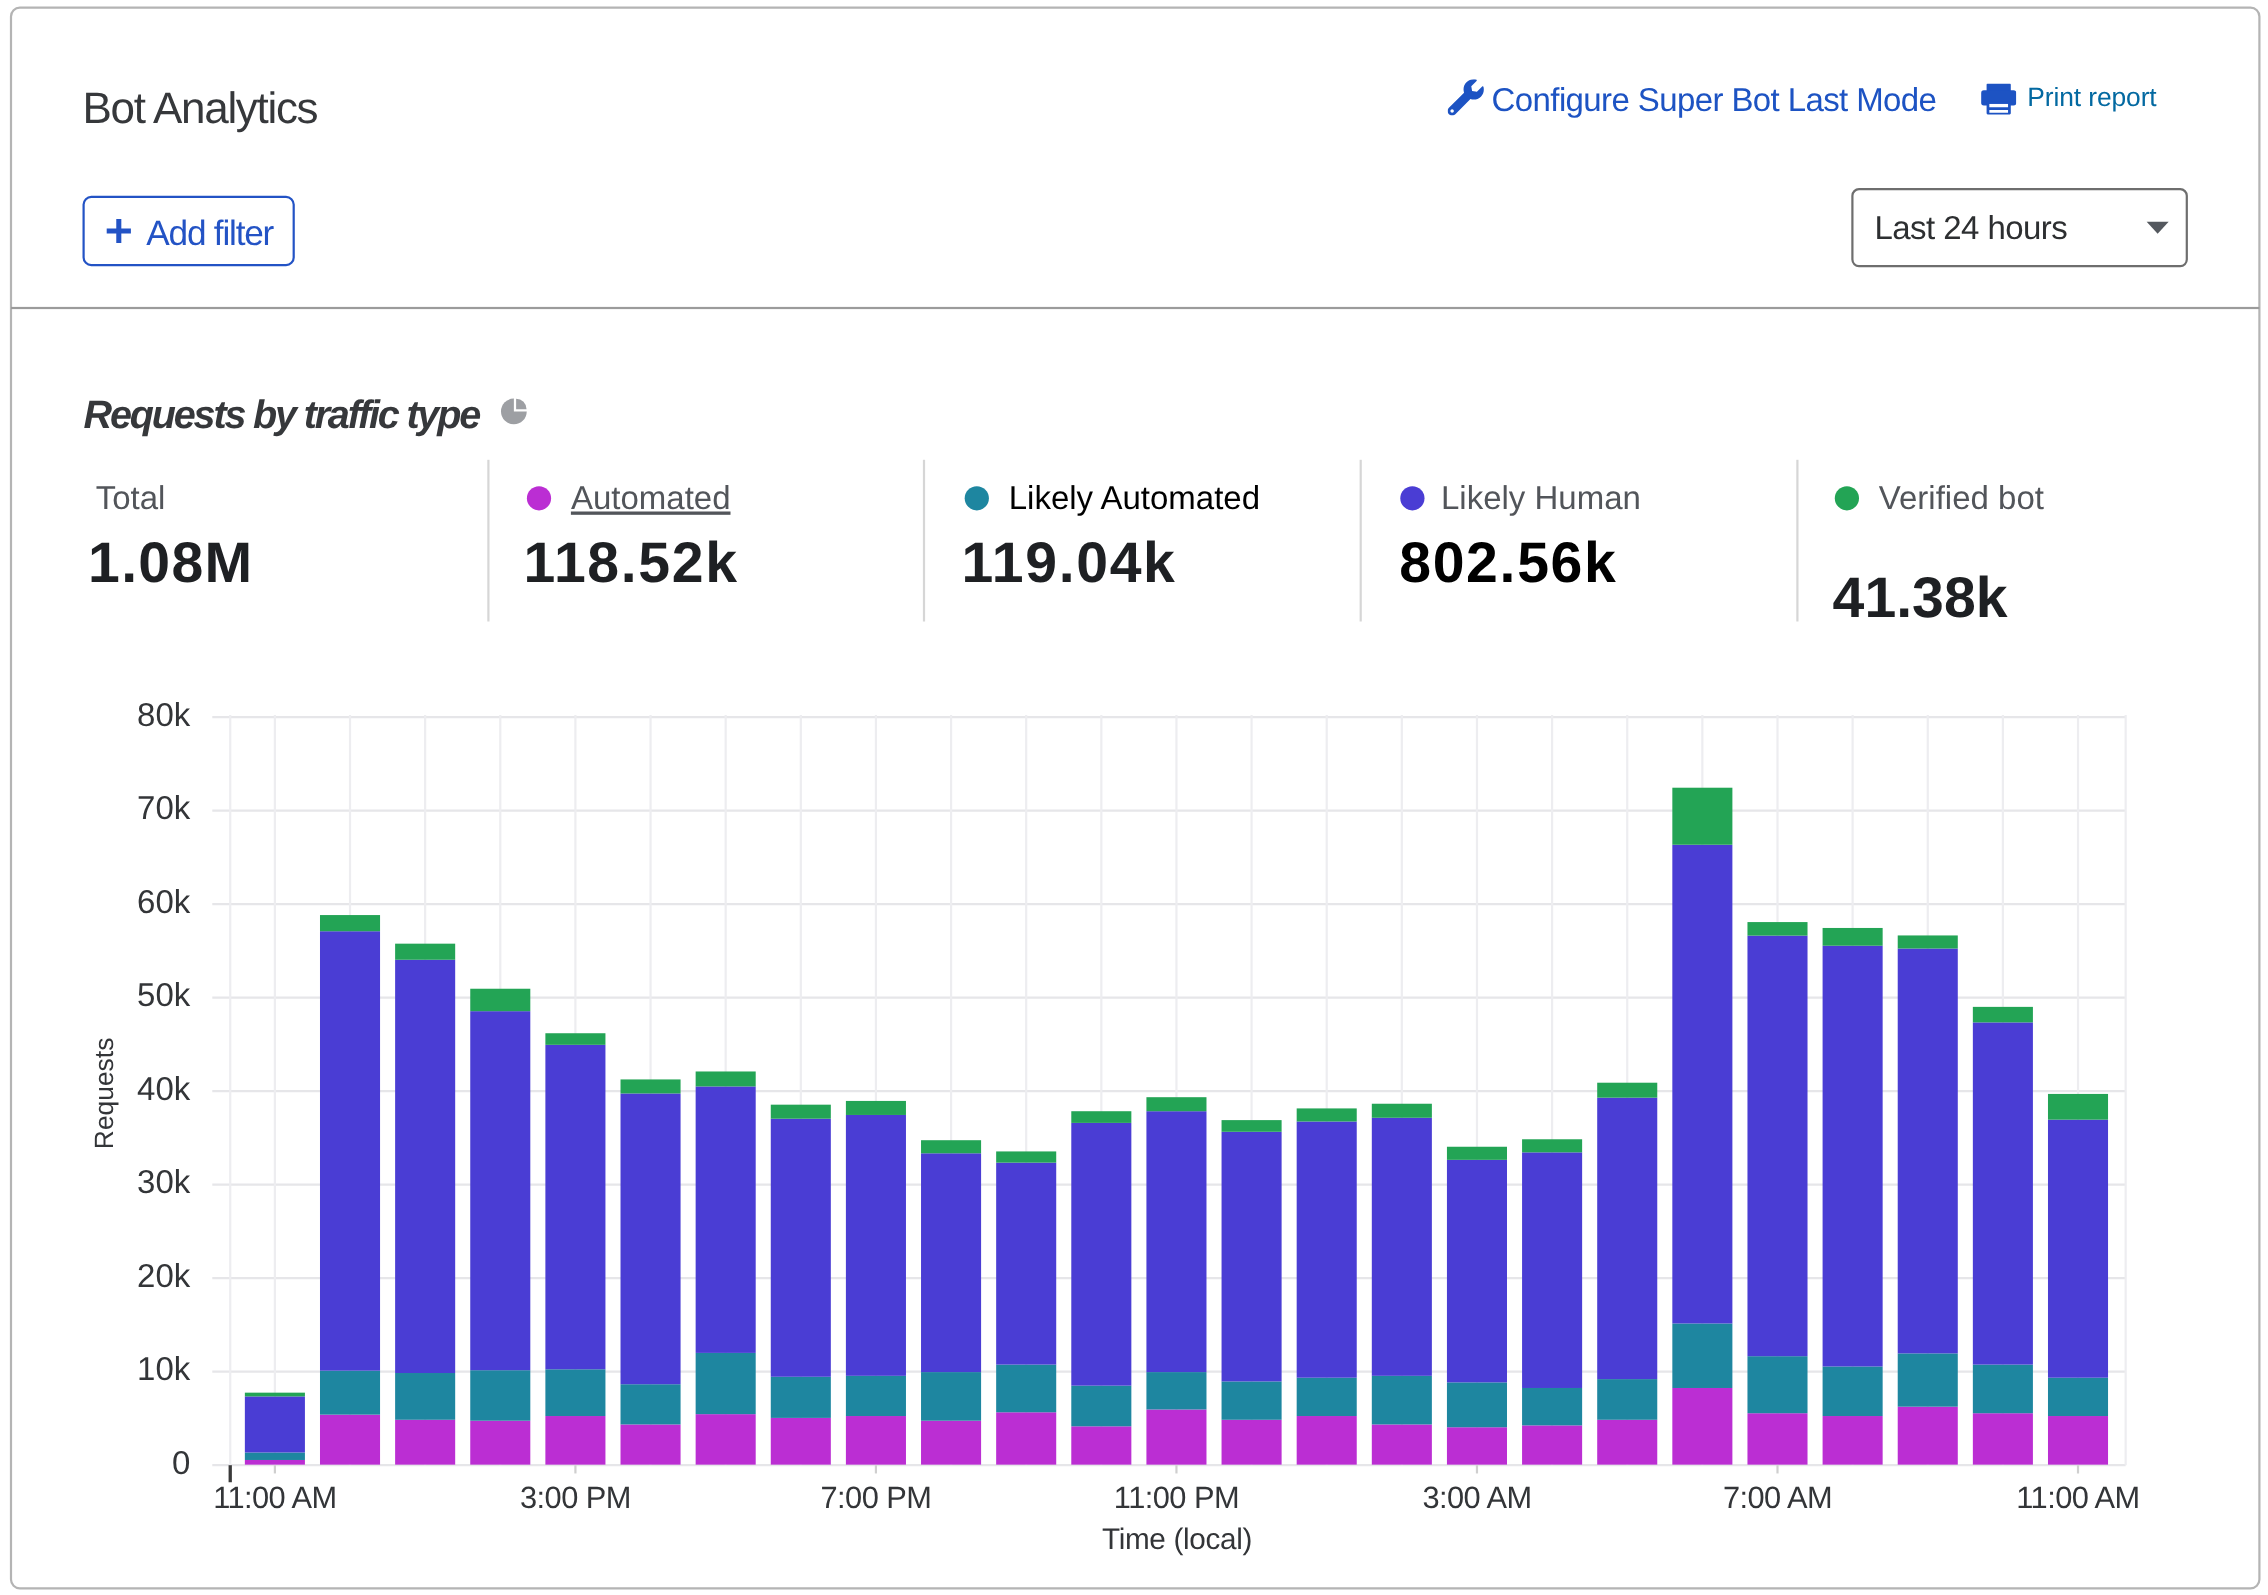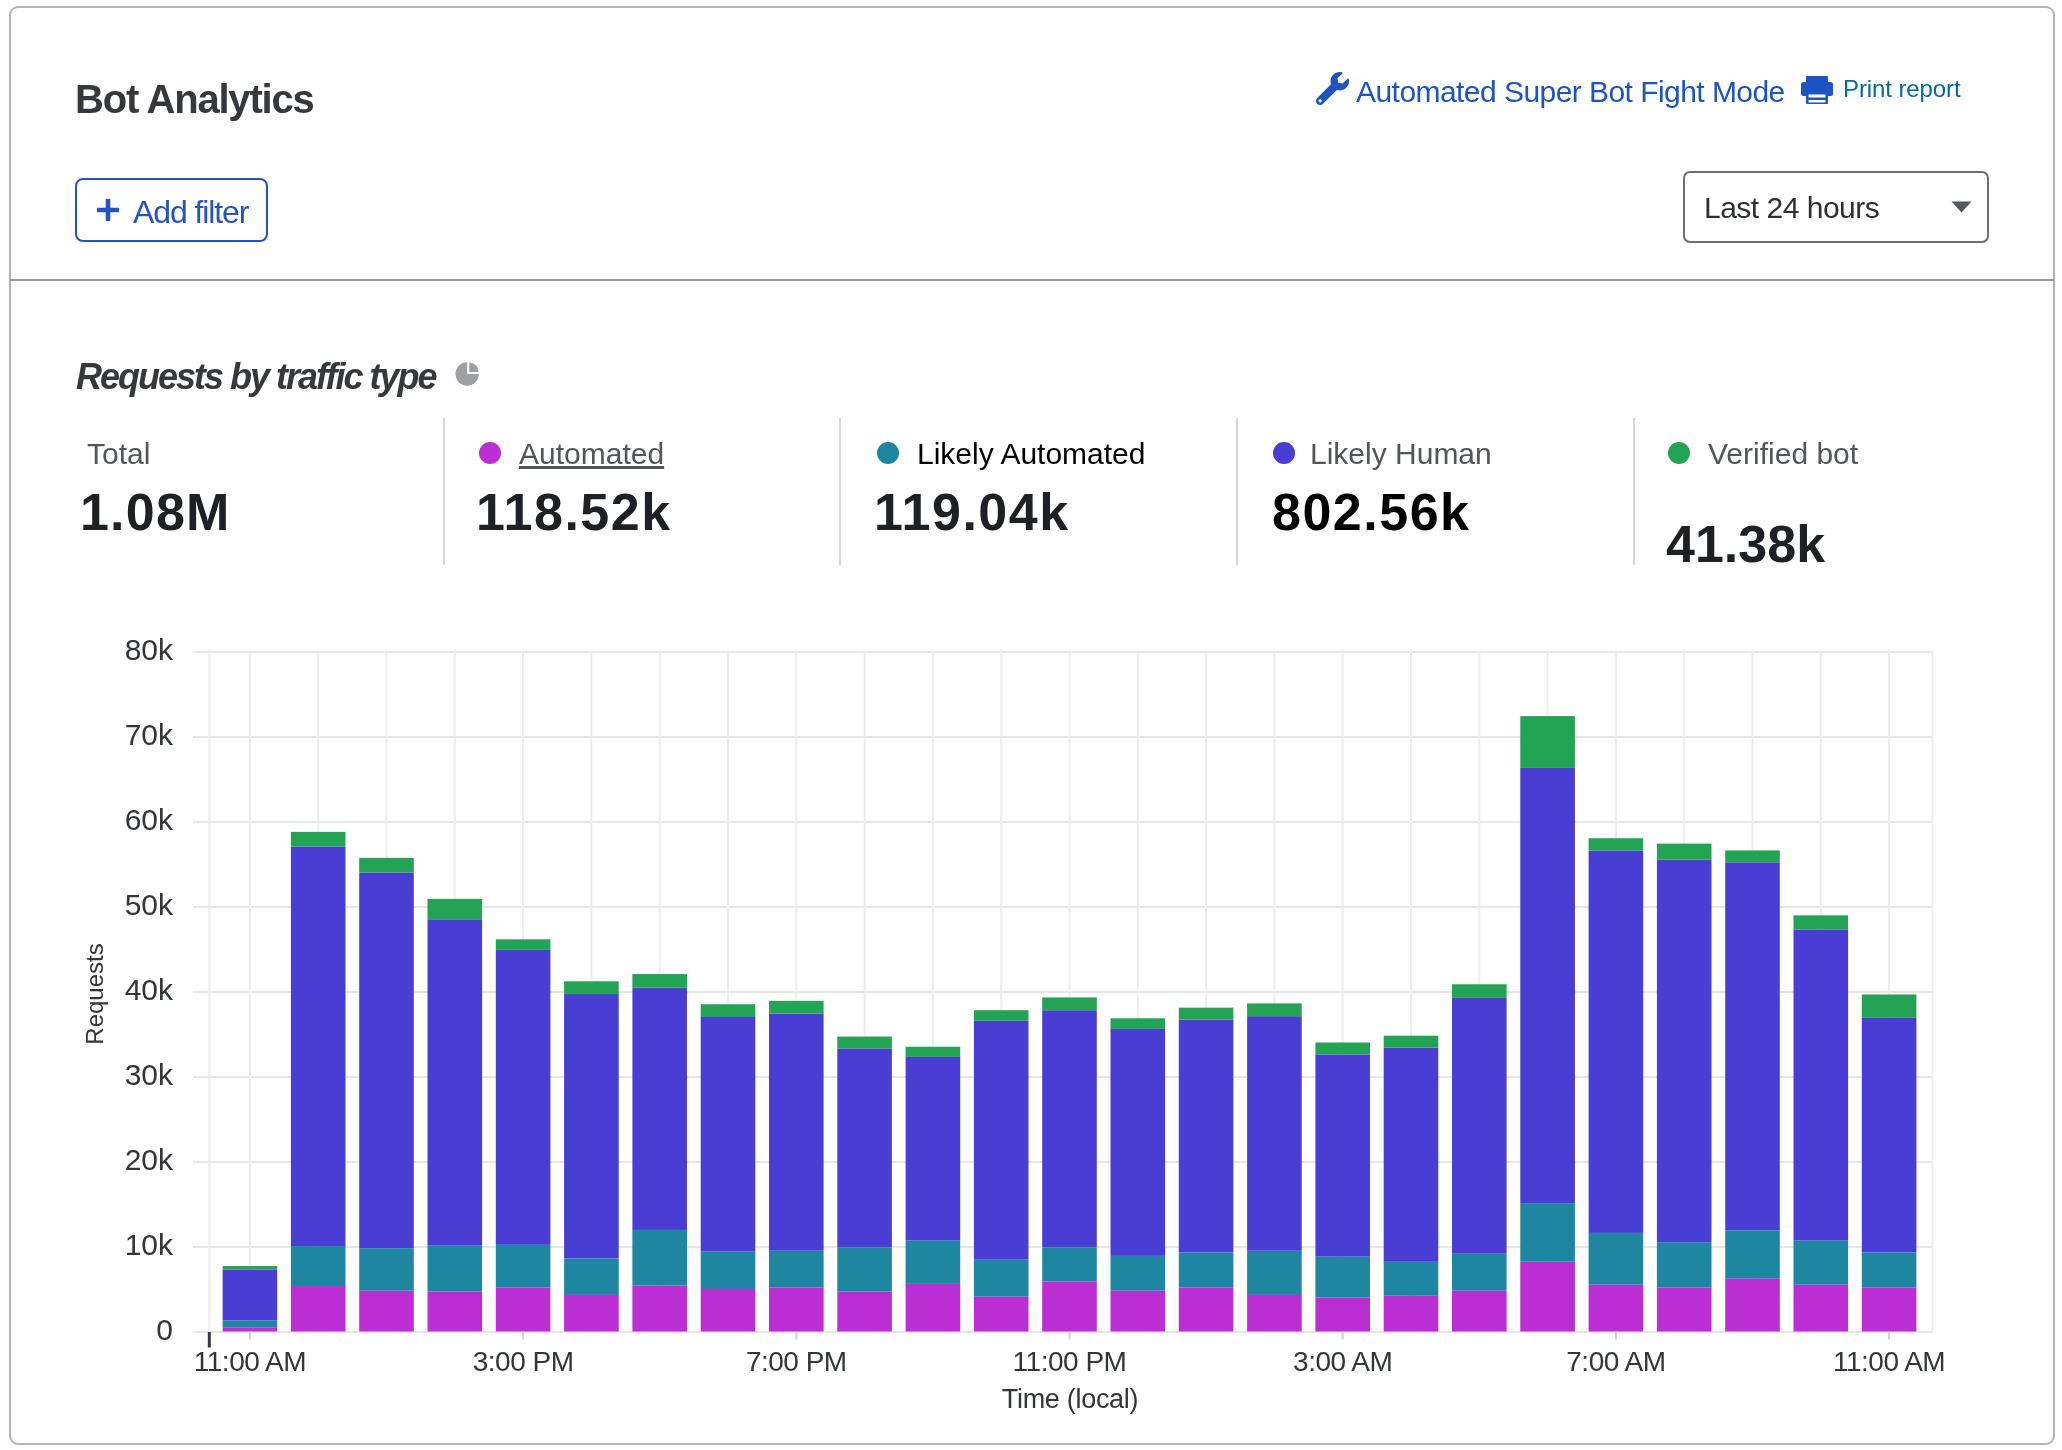--- a/index.html
+++ b/index.html
@@ -1,26 +1,26 @@
 <!DOCTYPE html>
 <html><head><meta charset="utf-8"><style>
 * { margin:0; padding:0; box-sizing:border-box; }
 html,body { width:2062px; height:1450px; background:#fff; font-family:"Liberation Sans", sans-serif; }
 .abs { position:absolute; }
 </style></head>
 <body>
 <div class="abs" style="left:9px;top:6px;width:2046px;height:1439px;border:2px solid #b4b4b4;border-radius:9px;"></div>
 <div class="abs" style="left:10px;top:279px;width:2044px;height:2px;background:#9b9b9b;"></div>
 
-<div class="abs" style="left:75px;top:77px;font-size:40px;font-weight:bold;letter-spacing:-1.2px;color:#36383b;">Bot Analytics</div>
+<div class="abs" style="left:75px;top:77px;font-size:40px;font-weight:normal;letter-spacing:-1.2px;color:#36383b;">Bot Analytics</div>
 
 <svg width="33" height="33" viewBox="0 0 512 512" style="position:absolute;left:1316px;top:72px;">
 <path fill="#1d53c3" d="M507.73 109.1c-2.24-9.03-13.54-12.09-20.12-5.51l-74.36 74.36-67.88-11.31-11.31-67.88 74.36-74.36c6.62-6.62 3.43-17.9-5.66-20.16-47.38-11.74-99.55.91-136.58 37.93-39.64 39.64-50.55 97.1-34.05 147.2L18.74 402.76c-24.99 24.99-24.99 65.51 0 90.5 24.99 24.99 65.51 24.99 90.5 0l213.21-213.21c50.12 16.71 107.47 5.68 147.37-34.22 37.07-37.07 49.7-89.32 37.91-136.73zM64 472c-13.25 0-24-10.75-24-24 0-13.26 10.75-24 24-24s24 10.74 24 24c0 13.25-10.75 24-24 24z"></path>
 </svg>
-<div class="abs" style="left:1356px;top:75px;font-size:30px;letter-spacing:-0.55px;color:#1d53c3;">Automated Super Bot Fight Mode</div>
+<div class="abs" style="left:1356px;top:75px;font-size:30px;letter-spacing:-0.55px;color:#1d53c3;">Configure Super Bot Last Mode</div>
 <svg width="32" height="30" viewBox="0 0 32 30" style="position:absolute;left:1801px;top:76px;">
 <rect x="5" y="0" width="22" height="8" rx="1" fill="#1d53c3"></rect>
 <rect x="0" y="6" width="32" height="14" rx="2.5" fill="#1d53c3"></rect>
 <rect x="5" y="16" width="22" height="12" rx="1" fill="#1d53c3"></rect>
 <rect x="7.5" y="18.5" width="17" height="3" fill="#fff"></rect>
 <rect x="7.5" y="24" width="17" height="2.5" fill="#fff"></rect>
 </svg>
 <div class="abs" style="left:1843px;top:75px;font-size:24px;letter-spacing:-0.1px;color:#0369a1;">Print report</div>
 
 <div class="abs" style="left:75px;top:178px;width:193px;height:64px;border:2px solid #2353c5;border-radius:8px;"></div>

